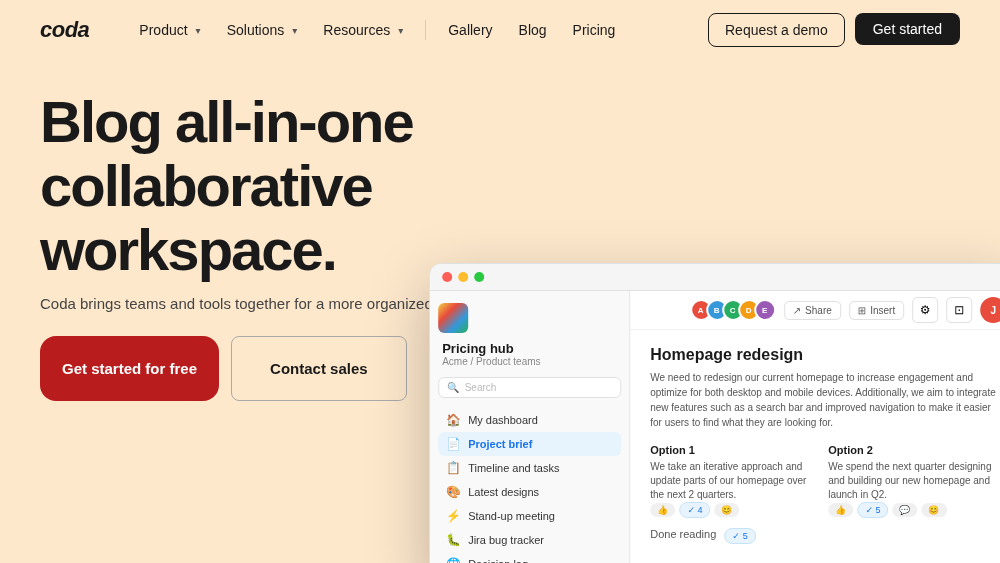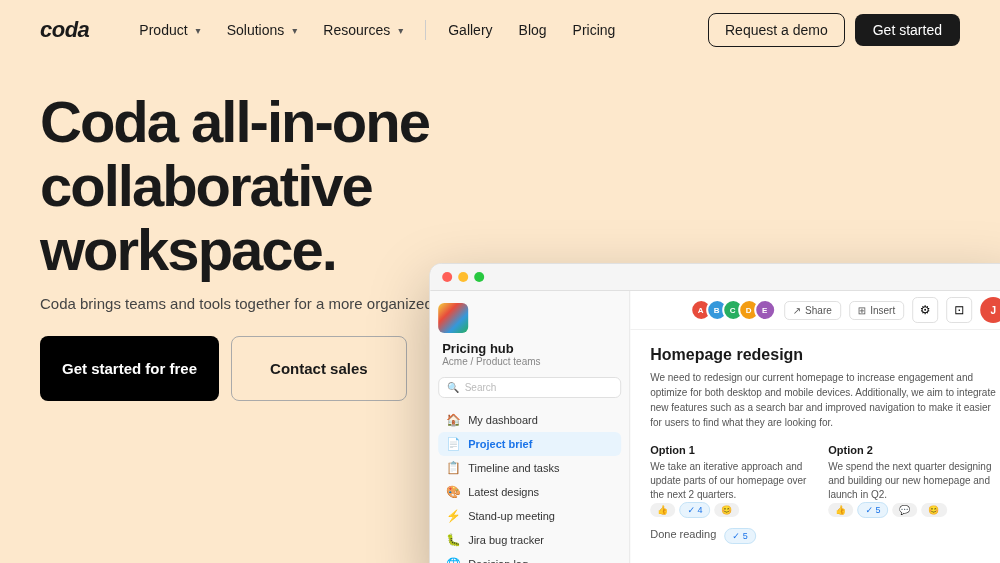--- a/index.html
+++ b/index.html
@@ -50,21 +50,21 @@
       color: #555;
     }
     .nav-divider {
       width: 1px;
       height: 20px;
       background: #ccc;
       margin: 0 6px;
     }
     .nav-actions {
       display: flex;
-      align-items: center;
+      align-items: flex-start;
       gap: 10px;
     }
     .btn-demo {
       padding: 8px 16px;
       font-size: 14px;
       color: #1a1a1a;
       border: 1.5px solid #1a1a1a;
       border-radius: 8px;
       background: transparent;
       cursor: pointer;
@@ -99,23 +99,23 @@
     .hero-buttons {
       display: flex;
       gap: 12px;
       margin-top: 24px;
     }
     .btn-primary {
       padding: 24px 22px;
       font-size: 15px;
       font-weight: 600;
       color: #fff;
-      background: #000000;
+      background: #b91c1c;
       border: none;
-      border-radius: 8px;
+      border-radius: 16px;
       cursor: pointer;
     }
     .btn-secondary {
       padding: 12px 38px;
       font-size: 15px;
       font-weight: 600;
       color: #1a1a1a;
       background: transparent;
       border: 1.5px solid #aaa;
       border-radius: 8px;
@@ -383,21 +383,21 @@
     </div>
   </div>
   <div class="nav-actions">
     <button class="btn-demo">Request a demo</button>
     <button class="btn-started">Get started</button>
   </div>
 </nav>
 
 <section class="hero" style="position:relative;">
   <h1>
-    <span>Coda all-in-one</span><br>
+    <span>Blog all-in-one</span><br>
     <span>collaborative workspace.</span>
   </h1>
   <p>Coda brings teams and tools together for a more organized work day.</p>
   <div class="hero-buttons">
     <button class="btn-primary">Get started for free</button>
     <button class="btn-secondary">Contact sales</button>
   </div>
 </section>
 
 <div class="mockup-container">

